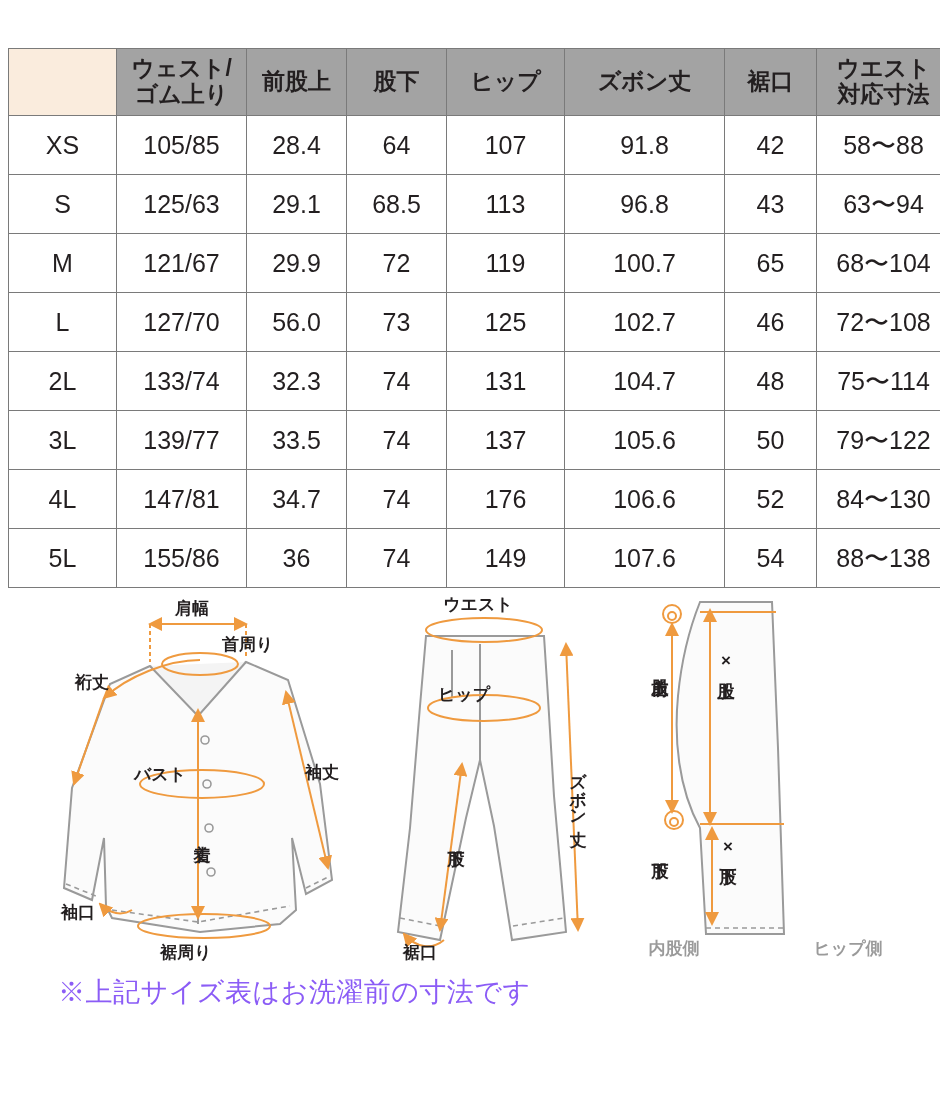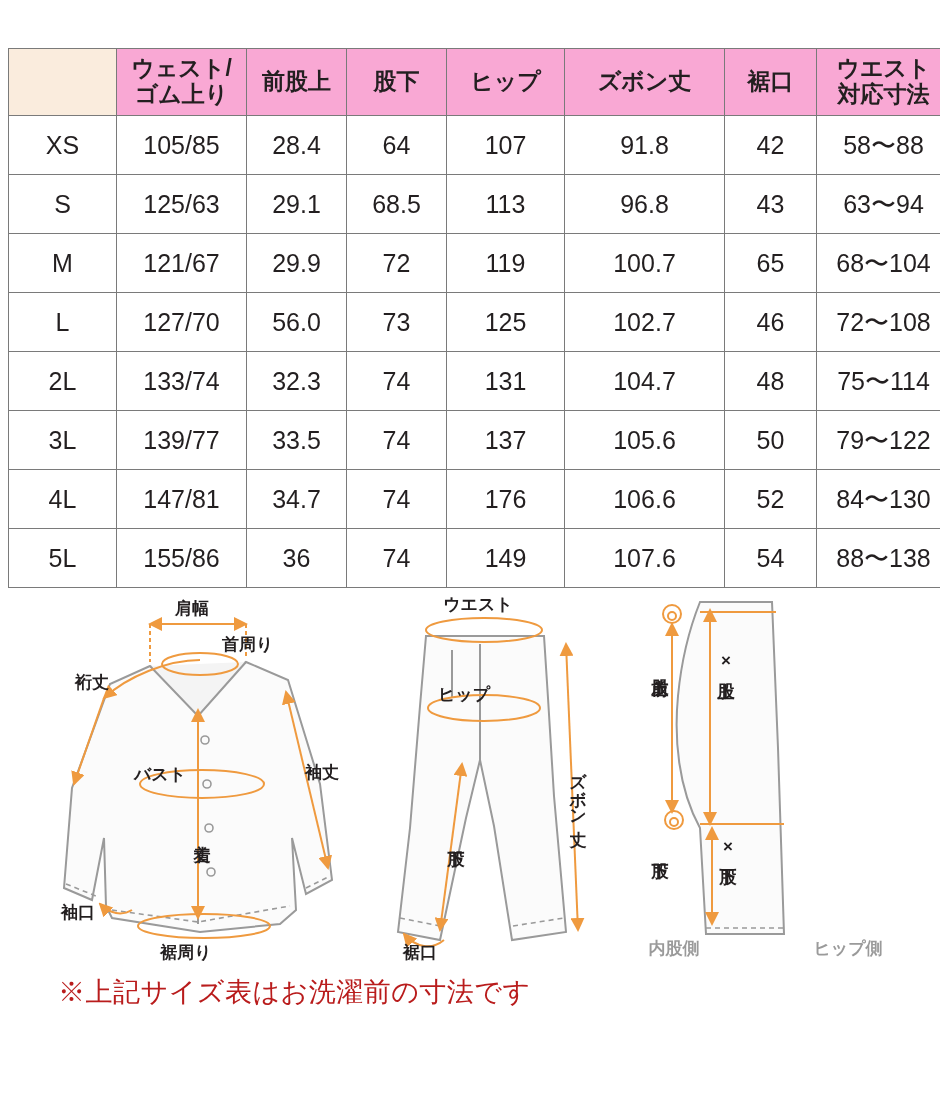--- a/index.html
+++ b/index.html
@@ -33,21 +33,21 @@
     border: 1px solid #7a7a7a;
     text-align: center;
     vertical-align: middle;
     font-size: 25px;
     font-weight: normal;
     color: #231f20;
     padding: 0;
     height: 58px;
   }
   table.size-table thead th {
-    background: #f9a8d4;
+    background: #a3a3a3;
     font-weight: bold;
     font-size: 23px;
     line-height: 1.12;
     height: 66px;
   }
   table.size-table thead th.corner {
     background: #faecdd;
   }
   table.size-table tbody td.rowhead {
     font-size: 25px;
@@ -69,21 +69,21 @@
     width: 840px;
     height: 420px;
   }
   .illus svg { display: block; }
 
   .note {
     position: absolute;
     left: 58px;
     top: 974px;
     font-size: 27px;
-    color: #b91c1c;
+    color: #8b5cf6;
     letter-spacing: 0.5px;
   }
 </style>
 </head>
 <body>
 
 <div class="table-wrap">
   <table class="size-table">
     <colgroup>
       <col class="col-size">

